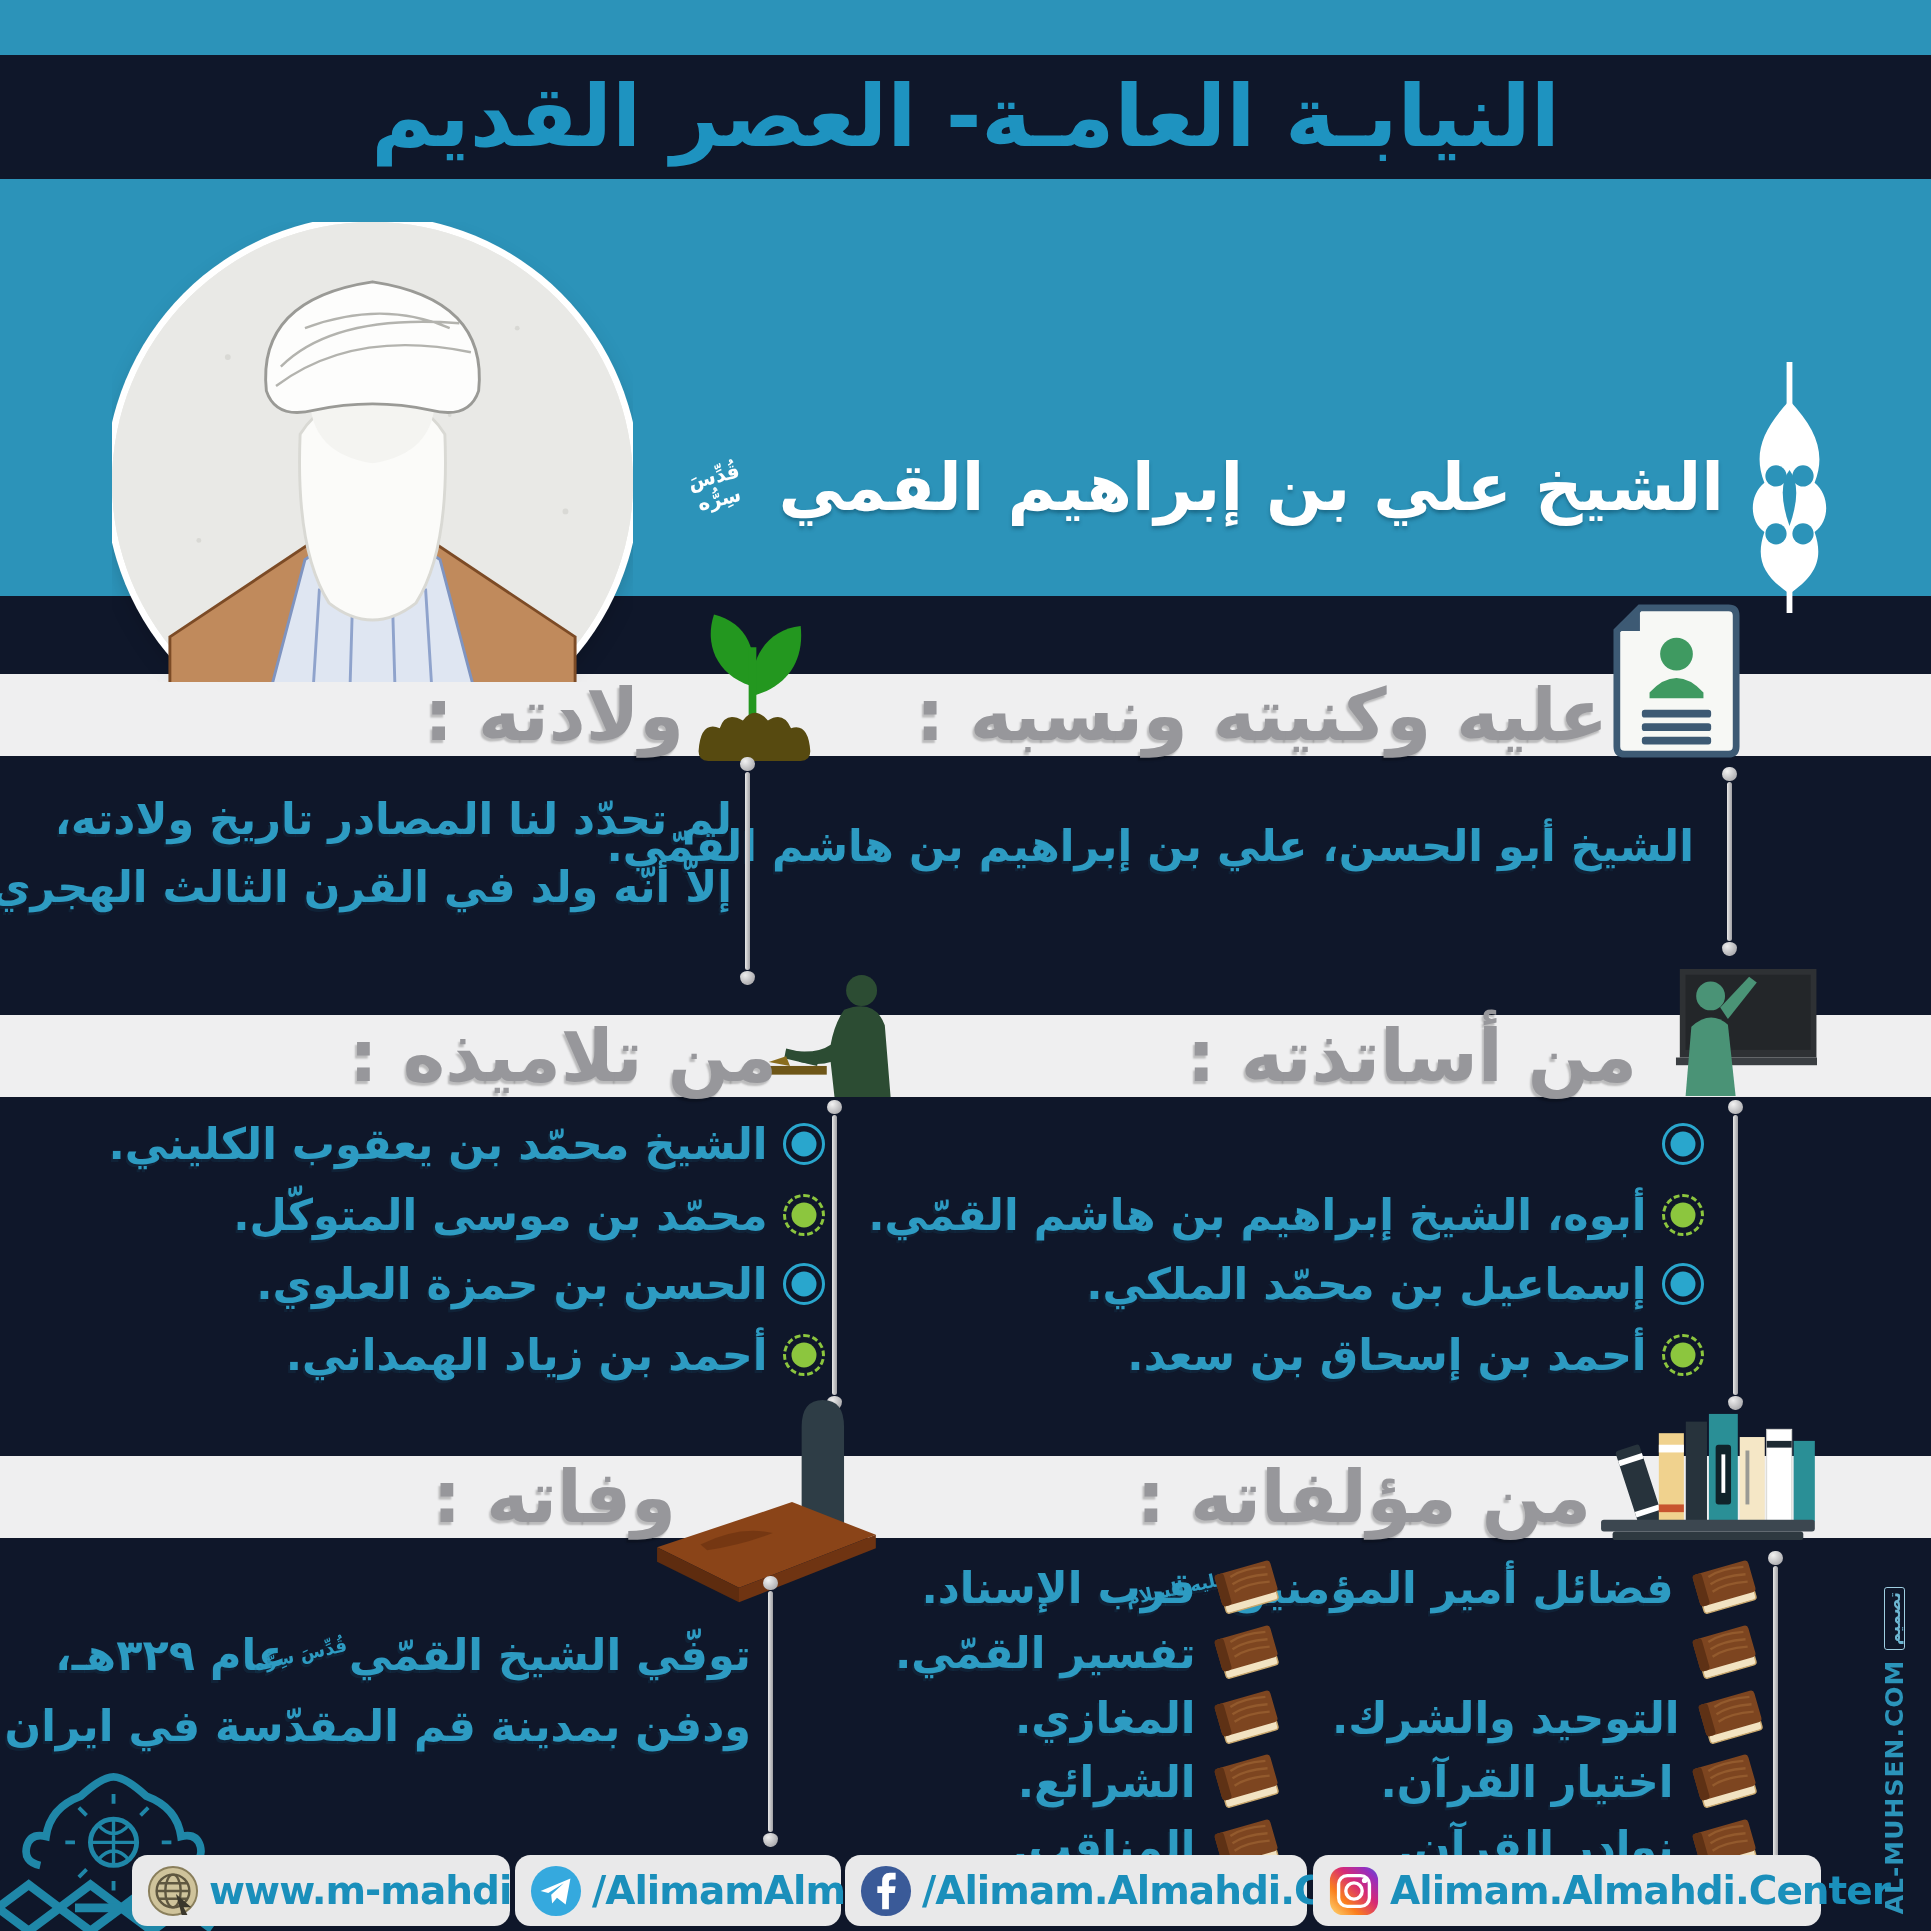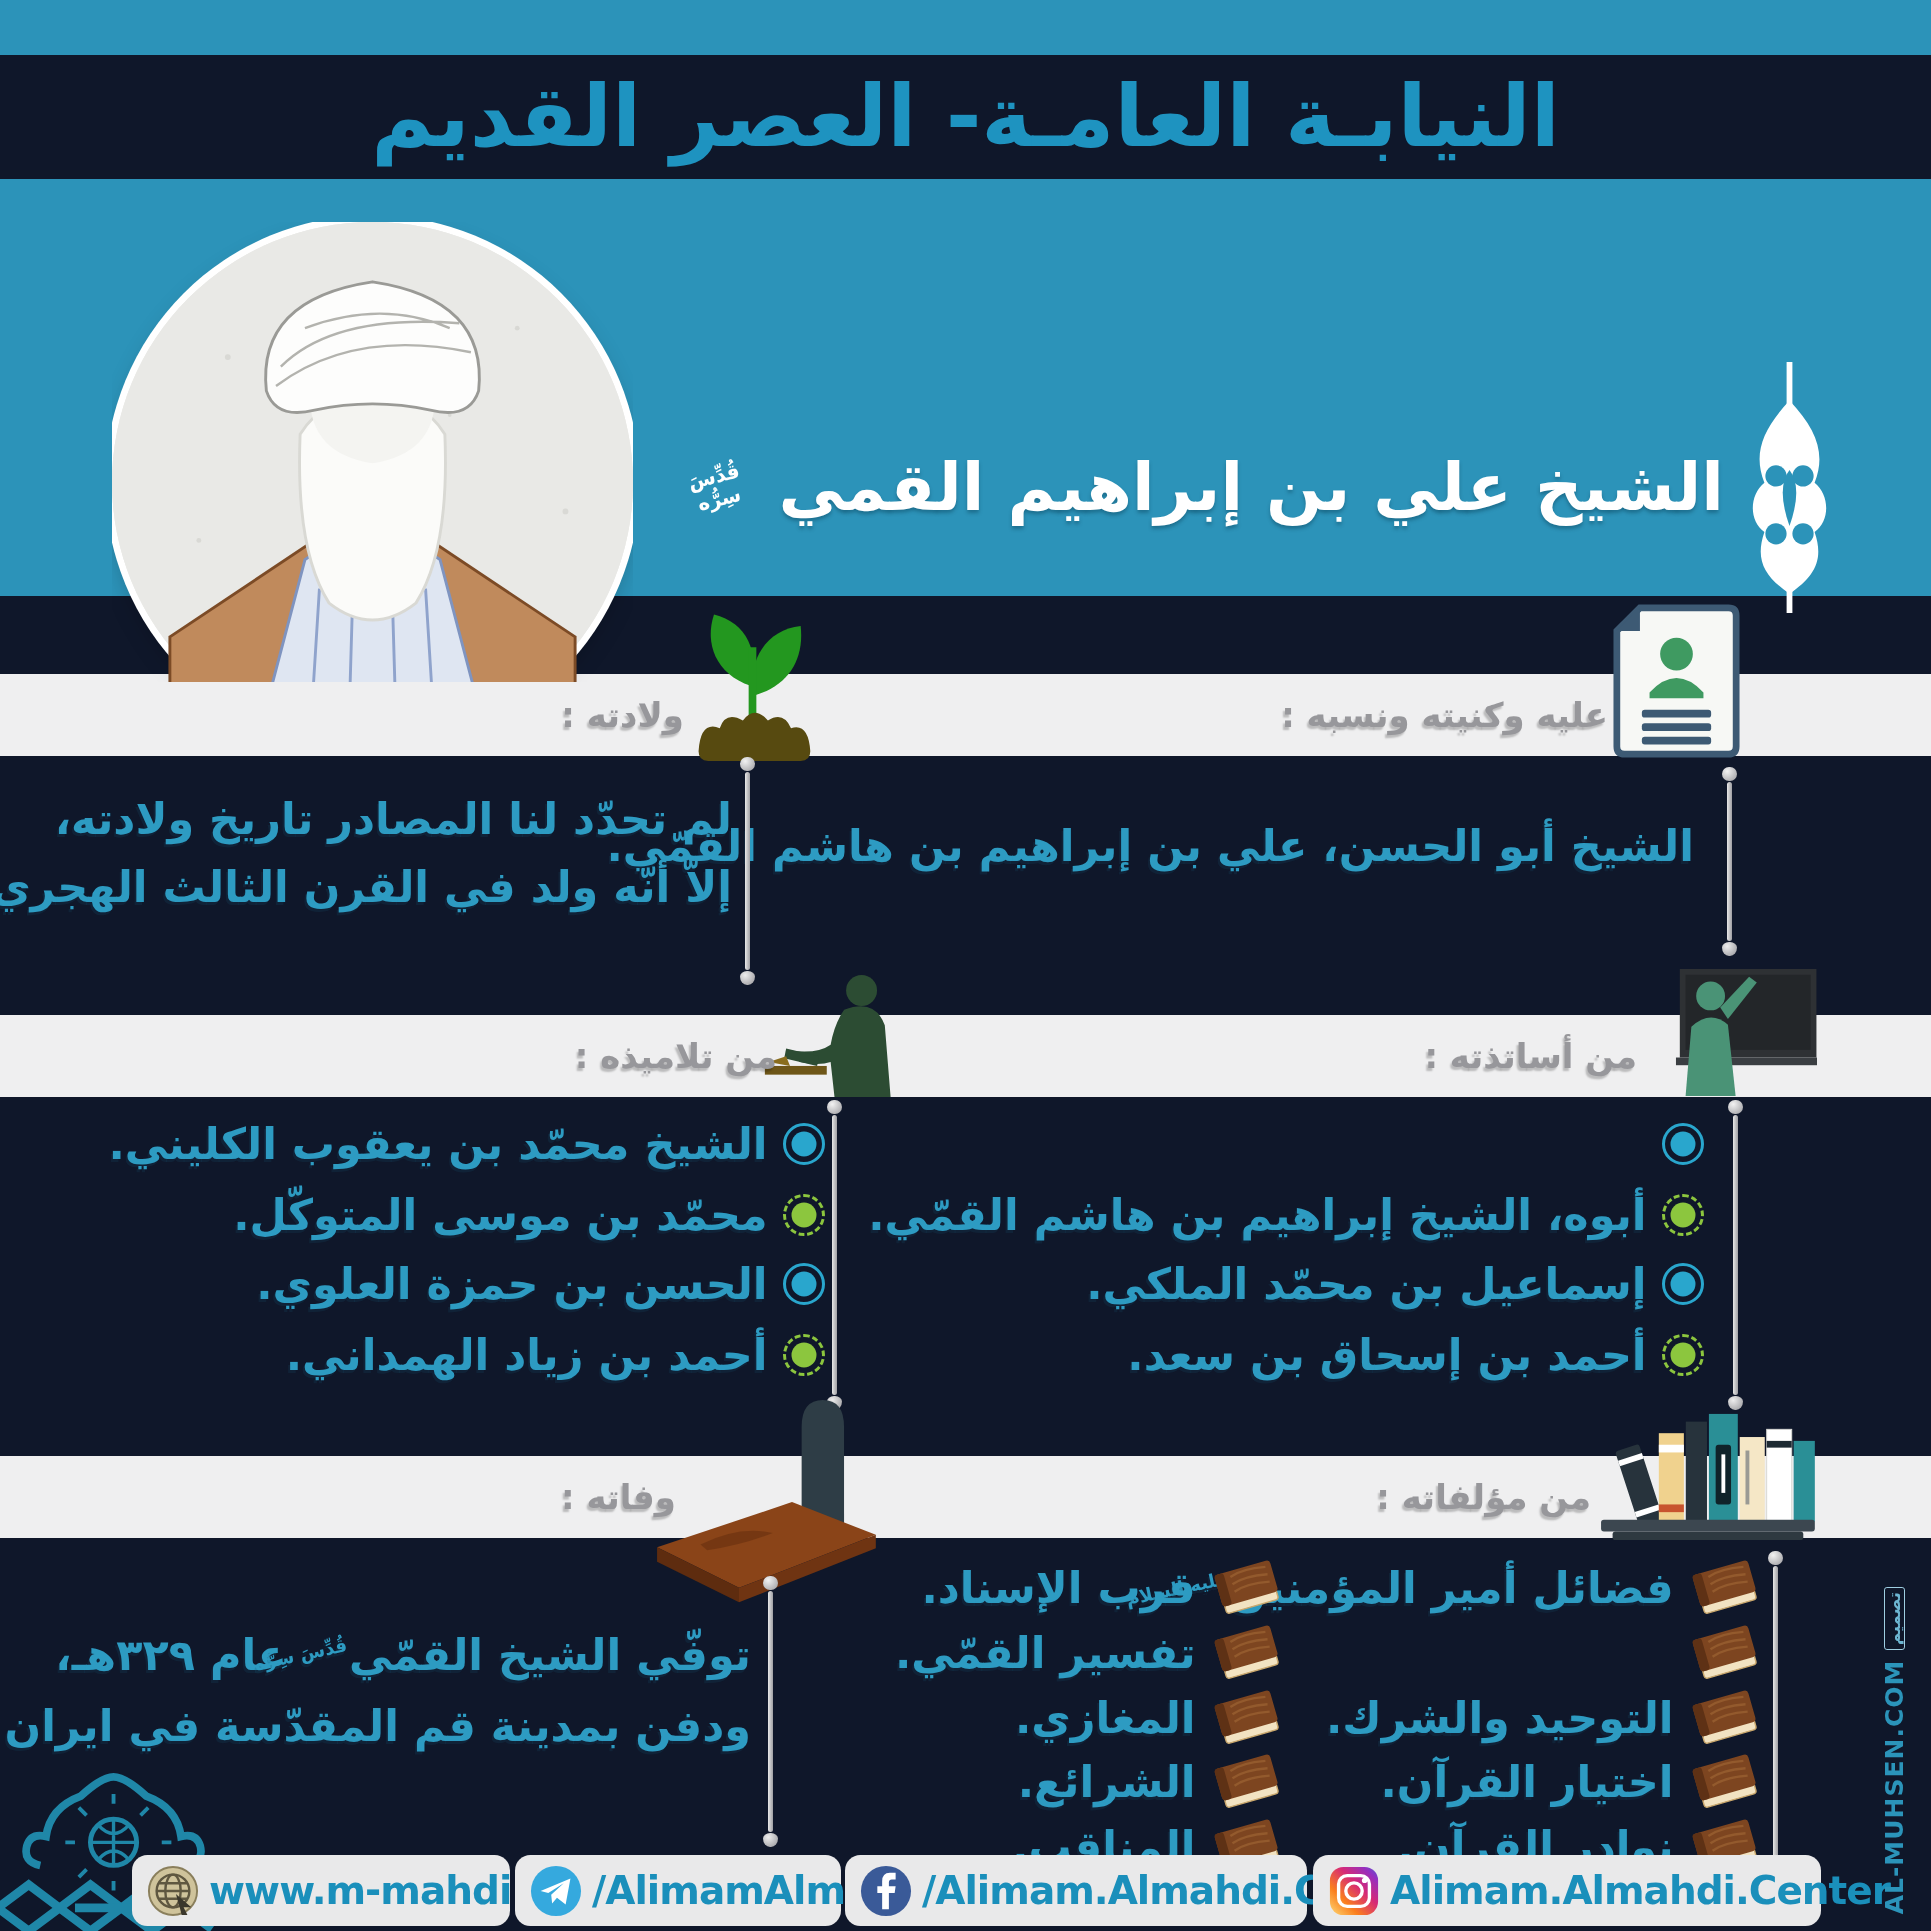--- a/index.html
+++ b/index.html
@@ -19,21 +19,21 @@
   .portrait{width:521px;height:521px;border-radius:50%;background:#e9e9e6;
             box-shadow:0 0 0 6.8px #fff,0 9.7px 23px rgba(0,0,0,.25);}
   
   .name-row{position:absolute;right:97px;top:415px;height:145px;display:flex;direction:rtl;
             align-items:center;gap:21px;}
   .scholar-name{font-size:66px;font-weight:bold;color:#fff;white-space:nowrap;
                 text-shadow:0 2.9px 3.9px rgba(0,45,65,.35);}
   .name-mark{width:83px;font-size:20px;font-weight:bold;color:#fff;line-height:23px;text-align:center;
              transform:rotate(-14deg);}
   
-  .h-gray{position:absolute;height:82px;line-height:82px;font-size:34px;font-weight:bold;color:#97979b;
+  .h-gray{position:absolute;height:82px;line-height:82px;font-size:72px;font-weight:bold;color:#97979b;
           direction:rtl;white-space:nowrap;text-shadow:-1.9px 2.9px 1.9px rgba(0,0,0,.22);}
   
   .pole{position:absolute;width:4.8px;background:linear-gradient(90deg,#e8e8e8,#9f9fa3);border-radius:2.9px;}
   .pole::before{content:"";position:absolute;top:-15.4px;left:-4.8px;width:14.5px;height:14.5px;border-radius:50%;
                 background:radial-gradient(circle at 35% 30%,#f2f2f2,#9a9a9e);}
   .pole::after{content:"";position:absolute;bottom:-15.4px;left:-4.8px;width:14.5px;height:14.5px;border-radius:50% 50% 50% 50%/40% 40% 60% 60%;
                background:radial-gradient(circle at 35% 30%,#ededed,#949498);}
   
   .btxt{position:absolute;direction:rtl;text-align:right;font-size:43px;font-weight:bold;color:#2d9bc2;
         white-space:nowrap;text-shadow:-1.9px 2.9px 0 rgba(21,77,104,.22);}
@@ -237,21 +237,21 @@
     <svg class="book-ic" viewBox="0 0 76 64" width="73" height="62">
         <use href="#book-sym"></use>
       </svg>
     <span class="litxt"><span>فضائل أمير المؤمنين</span><span class="tiny-mark">عليه السلام</span><span>.</span></span>
   </div>
   <div class="li" style="right:169px;top:1621px">
     <svg class="book-ic" viewBox="0 0 76 64" width="73" height="62">
         <use href="#book-sym"></use>
       </svg>
   </div>
-  <div class="li" style="right:169px;top:1686px">
+  <div class="li" style="right:163px;top:1686px">
     <svg class="book-ic" viewBox="0 0 76 64" width="73" height="62">
         <use href="#book-sym"></use>
       </svg>
     <span class="litxt">التوحيد والشرك.</span>
   </div>
   <div class="li" style="right:169px;top:1750px">
     <svg class="book-ic" viewBox="0 0 76 64" width="73" height="62">
         <use href="#book-sym"></use>
       </svg>
     <span class="litxt">اختيار القرآن.</span>

